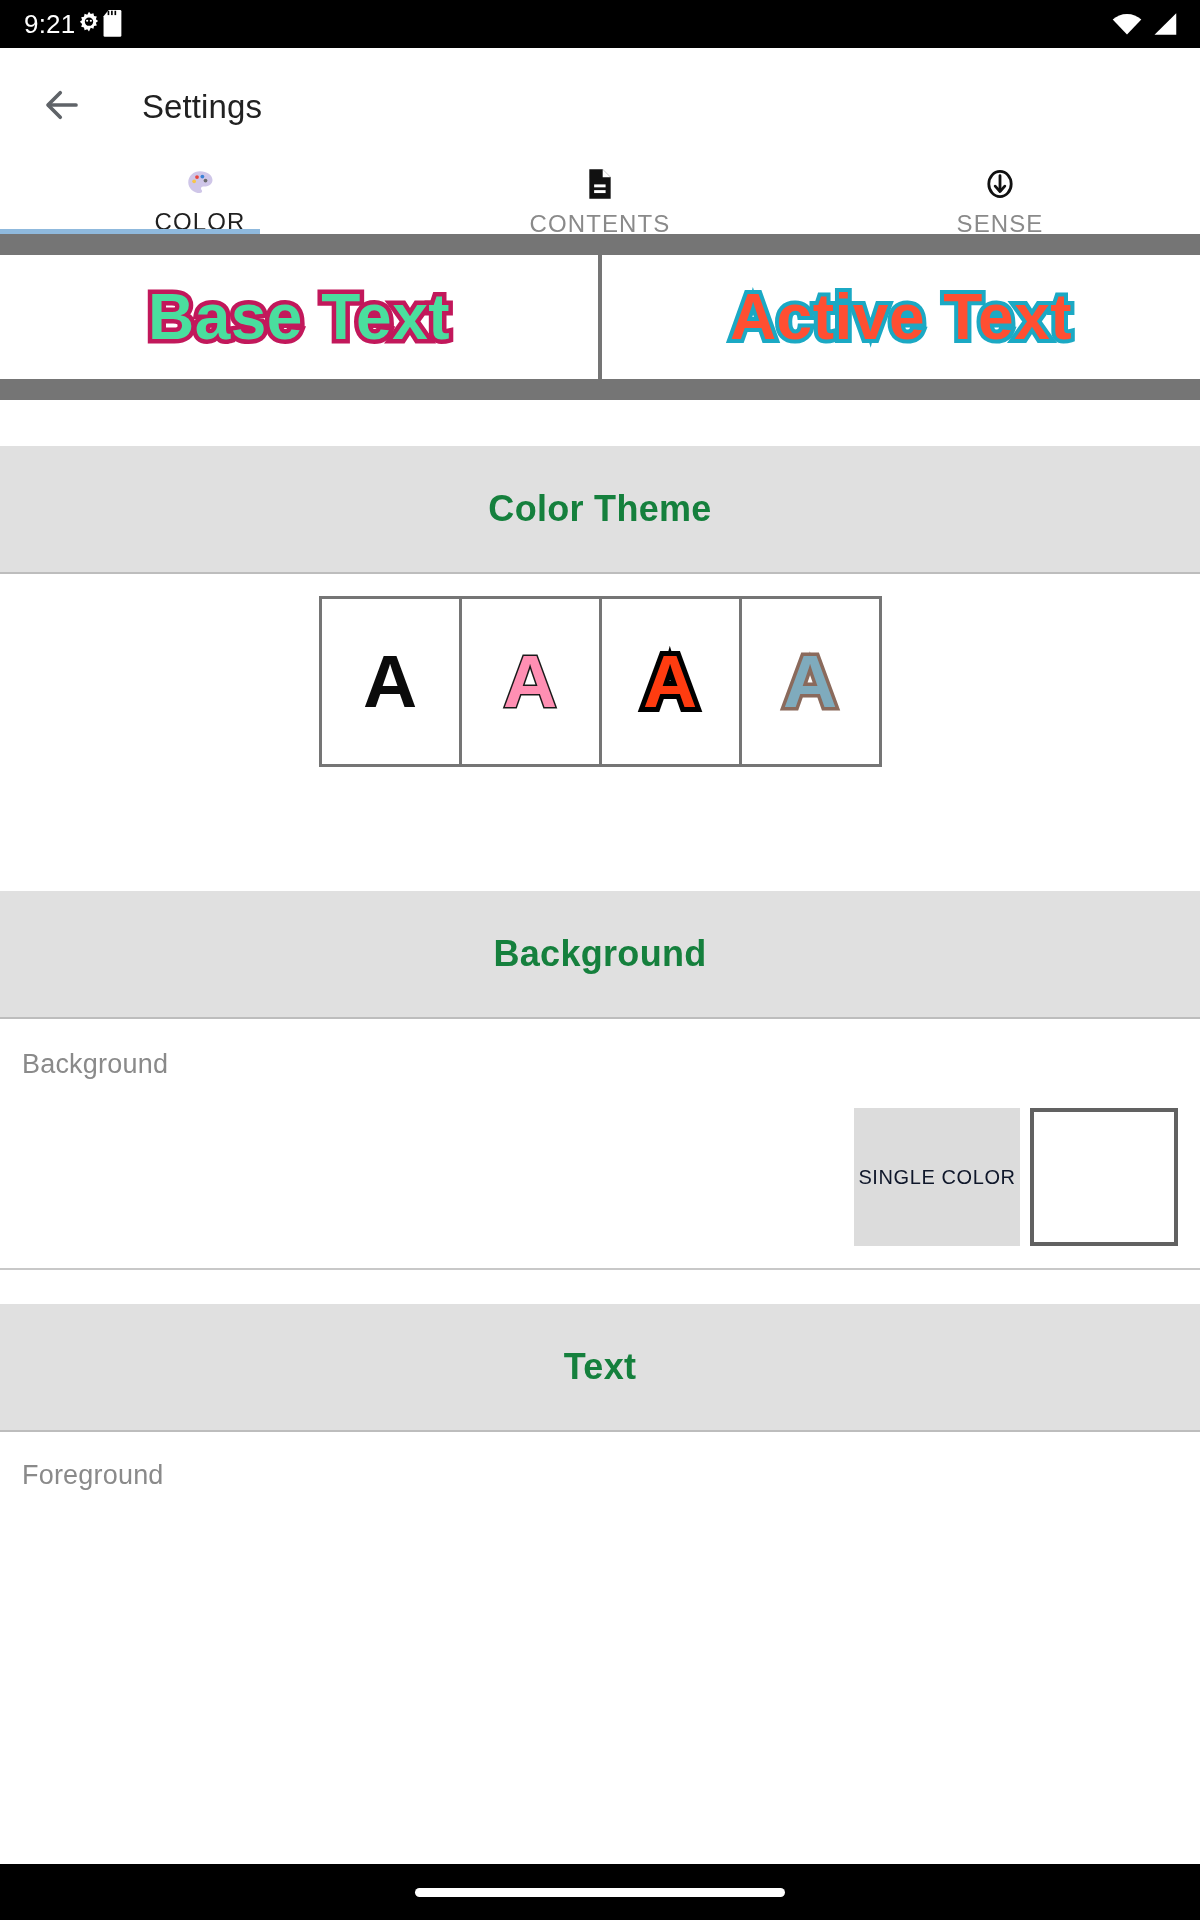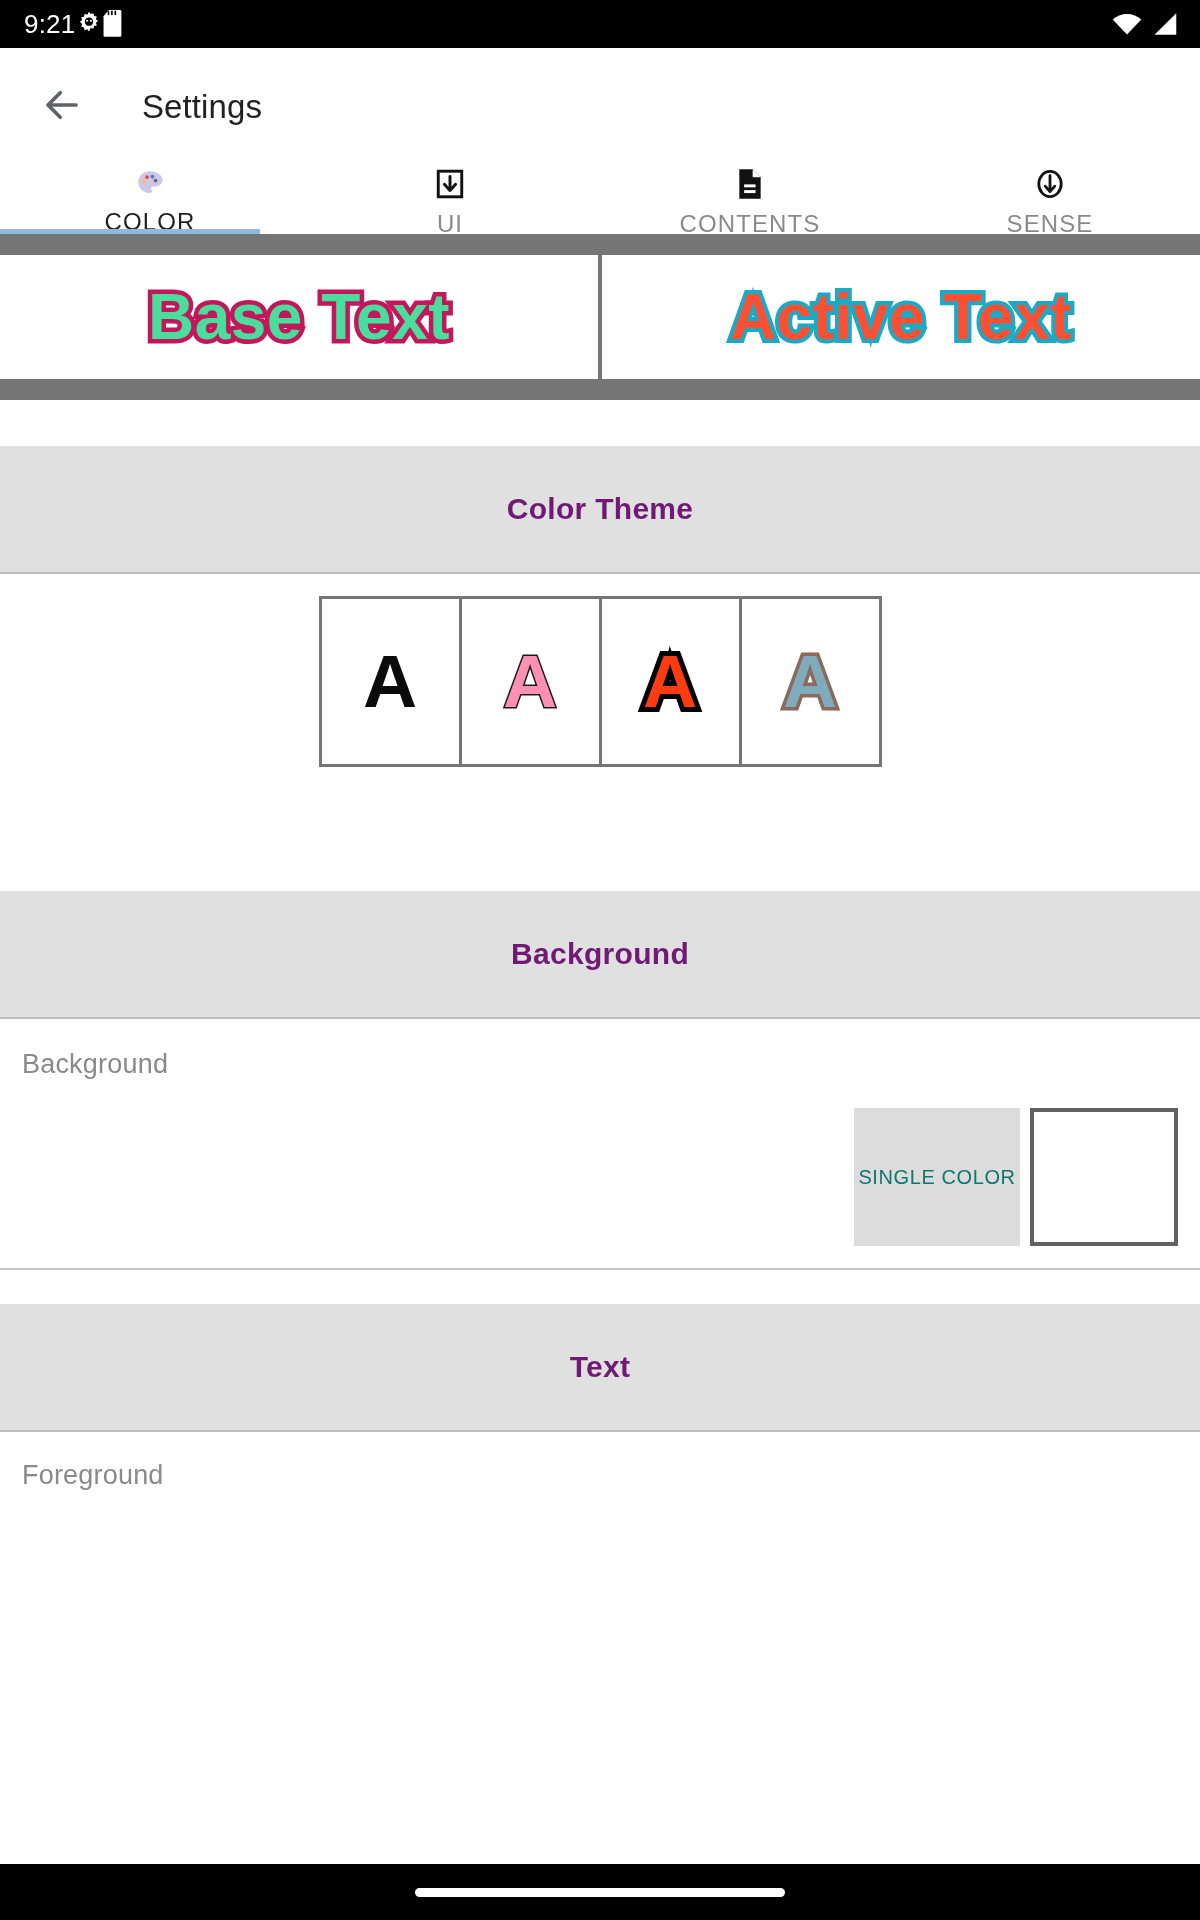--- a/index.html
+++ b/index.html
@@ -167,23 +167,23 @@
 
   .section-header {
     background: #e0e0e0;
     height: 128px;
     display: flex;
     align-items: center;
     justify-content: center;
     border-bottom: 2px solid #bdbdbd;
   }
   .section-header-title {
-    font-size: 30px;
+    font-size: 36px;
     font-weight: bold;
-    color: #701a75;
+    color: #15803d;
     letter-spacing: 0.3px;
   }
 
   .spacer-white { background: #ffffff; }
 
   
   .swatch-row-wrap {
     background: #ffffff;
     display: flex;
     align-items: center;
@@ -235,21 +235,21 @@
     width: 166px;
     height: 138px;
     background: #dcdcdc;
     display: flex;
     align-items: center;
     justify-content: center;
     cursor: pointer;
   }
   .single-color-btn span {
     font-size: 20px;
-    color: #0f766e;
+    color: #0f172a;
     letter-spacing: 0.6px;
     text-align: center;
   }
   .color-preview-box {
     width: 148px;
     height: 138px;
     background: #ffffff;
     border: 4px solid #616161;
     cursor: pointer;
   }
@@ -335,30 +335,20 @@
             <path d="M12 2.6c-5.2 0-9.4 3.9-9.4 8.7 0 4.8 4.2 8.7 9.4 8.7 1 0 1.7-.7 1.7-1.6 0-.4-.2-.8-.5-1.1-.3-.3-.4-.6-.4-1 0-.9.7-1.6 1.7-1.6h2c3 0 5.5-2.3 5.5-5.1 0-4-4.5-7-10-7z" fill="#cfc6e8"></path>
             <circle cx="7.3" cy="10.6" r="1.5" fill="#f7c548"></circle>
             <circle cx="9.6" cy="7.2" r="1.5" fill="#e8453c"></circle>
             <circle cx="13.9" cy="6.8" r="1.5" fill="#3b82d6"></circle>
             <circle cx="16.4" cy="10.0" r="1.5" fill="#6b6b6b"></circle>
           </svg>
         </div>
         <div class="tab-label">COLOR</div>
       </div>
 
-      <div class="tab">
-        <div class="tab-icon">
-          <svg width="32" height="32" viewBox="0 0 24 24" fill="none" stroke="#111111" stroke-width="2.2">
-            <rect x="3.2" y="2.4" width="17.6" height="19.2"></rect>
-            <line x1="12" y1="6.4" x2="12" y2="16.2" stroke-linecap="round"></line>
-            <polyline points="7.8,12.2 12,16.8 16.2,12.2" stroke-linecap="round" stroke-linejoin="round" fill="none"></polyline>
-          </svg>
-        </div>
-        <div class="tab-label">UI</div>
-      </div>
 
       <div class="tab">
         <div class="tab-icon">
           <svg width="30" height="32" viewBox="0 0 20 24">
             <path d="M2 1h10l6 6v16H2z" fill="#111111"></path>
             <path d="M12 1l6 6h-6z" fill="#ffffff"></path>
             <rect x="5.6" y="12.3" width="8.6" height="2.2" fill="#ffffff"></rect>
             <rect x="5.6" y="16.6" width="8.6" height="2.2" fill="#ffffff"></rect>
           </svg>
         </div>

